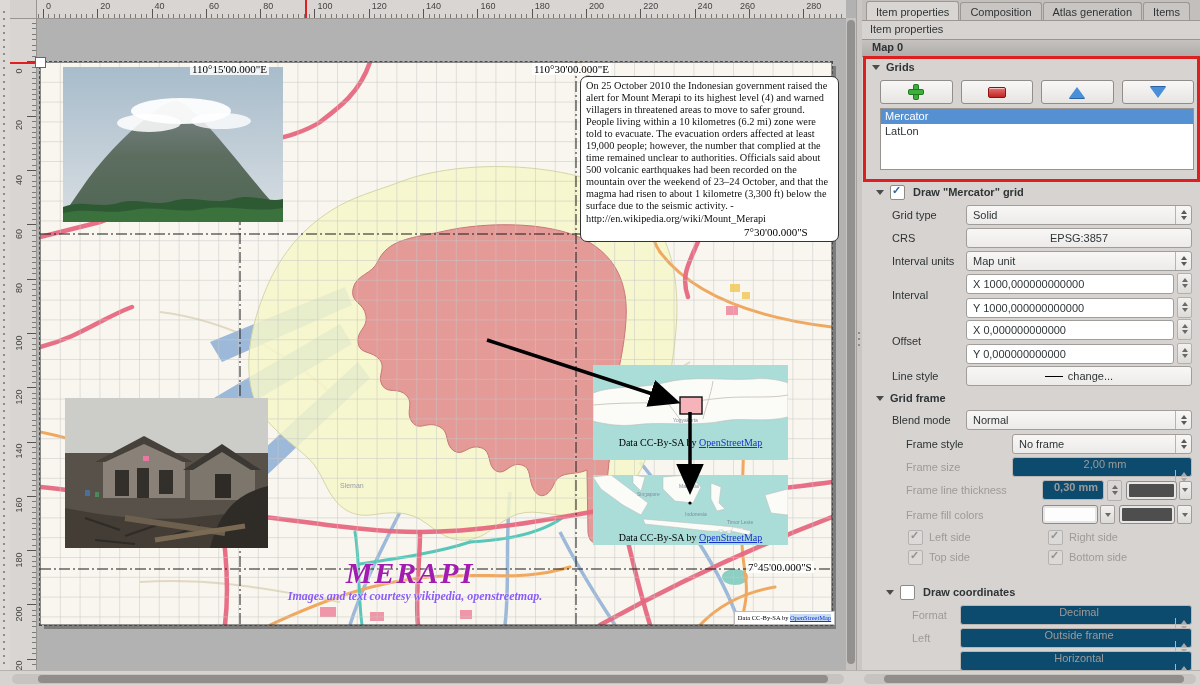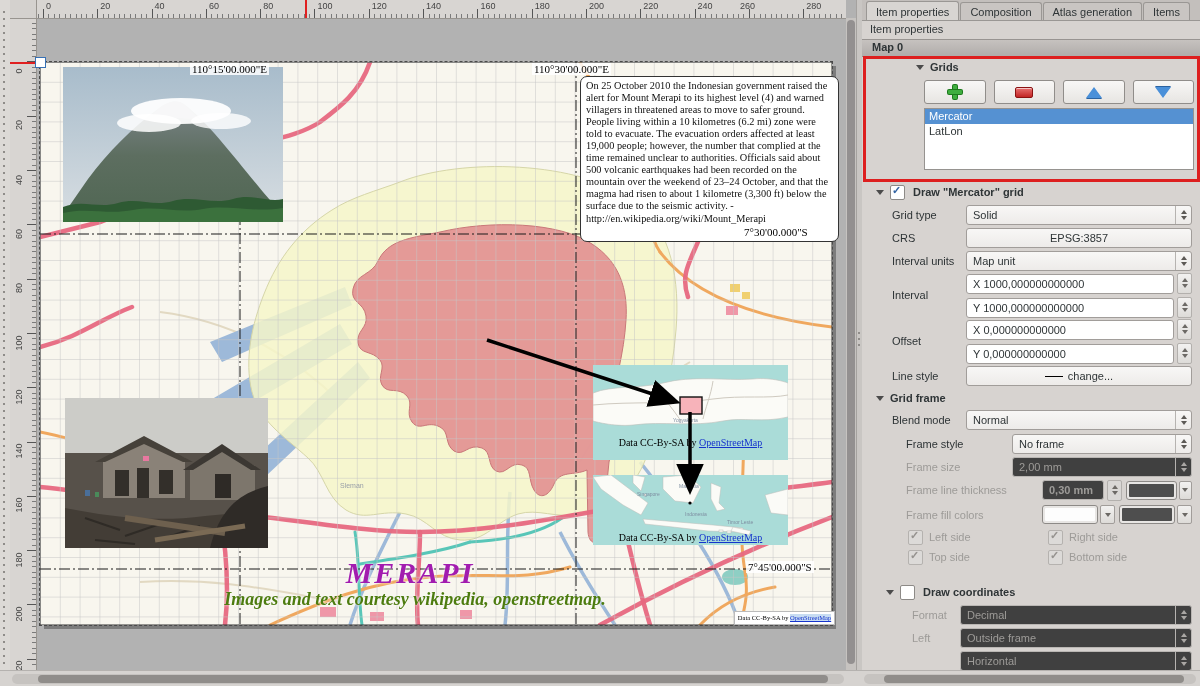--- a/index.html
+++ b/index.html
@@ -41,42 +41,42 @@
   #overlay{pointer-events:none;z-index:7;}
   .photo{position:absolute;overflow:hidden;z-index:4;}
   #textblock{position:absolute;left:540px;top:14px;width:247px;height:158px;background:#fff;border:1px solid #333;
     border-radius:7px;padding:3px 5px;font-family:"Liberation Serif",serif;font-size:10.3px;line-height:1.17;color:#101010;
     overflow:hidden;z-index:4;}
   .coordlab{position:absolute;font-family:"Liberation Serif",serif;font-size:11px;color:#000;
     background:rgba(255,255,255,.85);padding:0 2px;z-index:6;white-space:nowrap;}
   #map-title{position:absolute;left:230px;top:494px;width:280px;text-align:center;font-family:"Liberation Serif",serif;
     font-style:italic;font-weight:bold;font-size:30px;letter-spacing:2px;color:#a21caf;z-index:6;text-shadow:0 0 3px #fff;}
   #map-subtitle{position:absolute;left:95px;top:527px;width:560px;text-align:center;font-family:"Liberation Serif",serif;
-    font-style:italic;font-weight:bold;font-size:18px;color:#4d7c0f;z-index:6;text-shadow:0 0 3px #fff;}
+    font-style:italic;font-weight:bold;font-size:12px;color:#8b5cf6;z-index:6;text-shadow:0 0 3px #fff;}
   .inset{position:absolute;z-index:4;}
   .inset-cap{position:absolute;left:0;right:0;text-align:center;font-family:"Liberation Serif",serif;font-size:10px;color:#000;}
   .inset-cap .lnk{color:#1533cc;text-decoration:underline;}
   .tinylab{position:absolute;font-size:5px;color:#7d8da0;z-index:5;white-space:nowrap;}
   #attribution{position:absolute;left:694px;top:549px;width:99px;height:12px;background:#fff;border:1px solid #bbb;
     font-family:"Liberation Serif",serif;font-size:6.5px;line-height:11px;text-align:center;z-index:6;white-space:nowrap;}
   #attribution .lnk{color:#1533cc;text-decoration:underline;background:#c7dcf2;}
   #sleman{position:absolute;left:300px;top:420px;font-size:7px;color:#9aa0a8;z-index:3;}
   
   #panel{position:absolute;left:862px;top:0;width:338px;height:670px;background:#d7d3d0;font-size:11px;color:#2e3436;overflow:hidden;}
   #tabbar{height:20px;background:#c3bfbc;display:flex;align-items:flex-end;padding-left:4px;border-bottom:1px solid #9a9794;}
   .tab{padding:3px 9px 2px;margin-right:1px;border:1px solid #9a9794;border-bottom:none;border-radius:3px 3px 0 0;
     background:#c9c5c2;white-space:nowrap;font-size:11px;}
   .tab.active{background:#d8d5d2;padding-top:4px;font-weight:normal;}
   #ptitle{height:16px;padding:2px 0 0 8px;}
   #pheader{height:15px;background:linear-gradient(#c6c2bf,#b0acaa);border-top:1px solid #989491;border-bottom:1px solid #918d8a;
     font-weight:bold;padding:1px 0 0 10px;}
   .tri{display:inline-block;width:0;height:0;border-left:4px solid transparent;border-right:4px solid transparent;
     border-top:5px solid #4b4b4b;margin-right:6px;vertical-align:middle;}
   .sechead{font-weight:bold;display:flex;align-items:center;}
-  #grids-sec{height:124px;padding:4px 4px 0 10px;box-sizing:border-box;margin-left:44px;}
+  #grids-sec{height:124px;padding:4px 4px 0 10px;box-sizing:border-box;}
   #grids-btns{display:flex;gap:8px;margin:7px 2px 4px 8px;}
   .gbtn{flex:1;height:22px;background:linear-gradient(#f8f7f6,#e7e5e2);border:1px solid #908d8a;border-radius:3px;
     display:flex;align-items:center;justify-content:center;}
   .icon-plus{position:relative;width:14px;height:14px;}
   .icon-plus::before{content:"";position:absolute;left:5px;top:0;width:4px;height:14px;background:#3fae3f;border-radius:1px;box-shadow:0 0 0 1px #1c7a1c;}
   .icon-plus::after{content:"";position:absolute;left:0;top:5px;width:14px;height:4px;background:#3fae3f;border-radius:1px;box-shadow:0 0 0 1px #1c7a1c;}
   .icon-minus{width:16px;height:9px;background:linear-gradient(#e87070,#c22525);border:1px solid #8a1212;border-radius:2px;
     box-shadow:inset 0 1px 0 rgba(255,255,255,.6);}
   .icon-up{width:0;height:0;border-left:8px solid transparent;border-right:8px solid transparent;border-bottom:11px solid #4a90d9;
     filter:drop-shadow(0 1px 0 #2a62a0);}
@@ -102,21 +102,21 @@
   .spin .dn{border-top:4px solid #5c5955;}
   .spincol{width:13px;height:19px;margin-left:3px;background:linear-gradient(#f2f1f0,#dddbd8);border:1px solid #b3b0ad;
     border-radius:2px;display:flex;flex-direction:column;align-items:center;justify-content:center;gap:2px;flex:0 0 13px;}
   .spincol i{width:0;height:0;border-left:3px solid transparent;border-right:3px solid transparent;}
   .spincol .up{border-bottom:4px solid #6c6965;}
   .spincol .dn{border-top:4px solid #6c6965;}
   .tall{height:46px;}
   .stack{flex:1;display:flex;flex-direction:column;gap:3px;}
   .spinrow{display:flex;align-items:flex-end;}
   .dis,.dis .lbl2,.dis .lbl3{color:#9d9b98;}
-  .dis .combo,.dis .field{background:#404040;border-color:#bab7b4;color:#9d9b98;}
+  .dis .combo,.dis .field{background:#0c4a6e;border-color:#bab7b4;color:#9d9b98;flex-direction:column;}
   .dis .spin .up{border-bottom-color:#aaa7a4;}.dis .spin .dn{border-top-color:#aaa7a4;}
   .dis .spincol{background:#d9d7d5;}
   .cb{position:relative;width:13px;height:13px;background:#fff;border:1px solid #8d8a87;border-radius:2px;flex:0 0 13px;display:inline-block;vertical-align:middle;}
   .cb.on::before{content:"\2713";position:absolute;left:1px;top:-2px;font-size:11px;font-weight:bold;color:#3465a4;}
   .cb.dis{background:#dcdad8;border-color:#b5b2af;}
   .cb.dis::before{color:#969390;}
   .cbgrid{display:flex;flex-wrap:wrap;margin-left:46px;width:280px;text-align:right;}
   .cbitem{display:flex;align-items:center;gap:6px;width:140px;height:20px;color:#9d9b98;}
   .swatchbtn{width:58px;height:19px;box-sizing:border-box;border:1px solid #8d8a87;border-radius:3px;background:#e8e6e4;padding:2px;margin-left:4px;}
   .swatchbtn .inner{width:100%;height:100%;border-radius:1px;}

